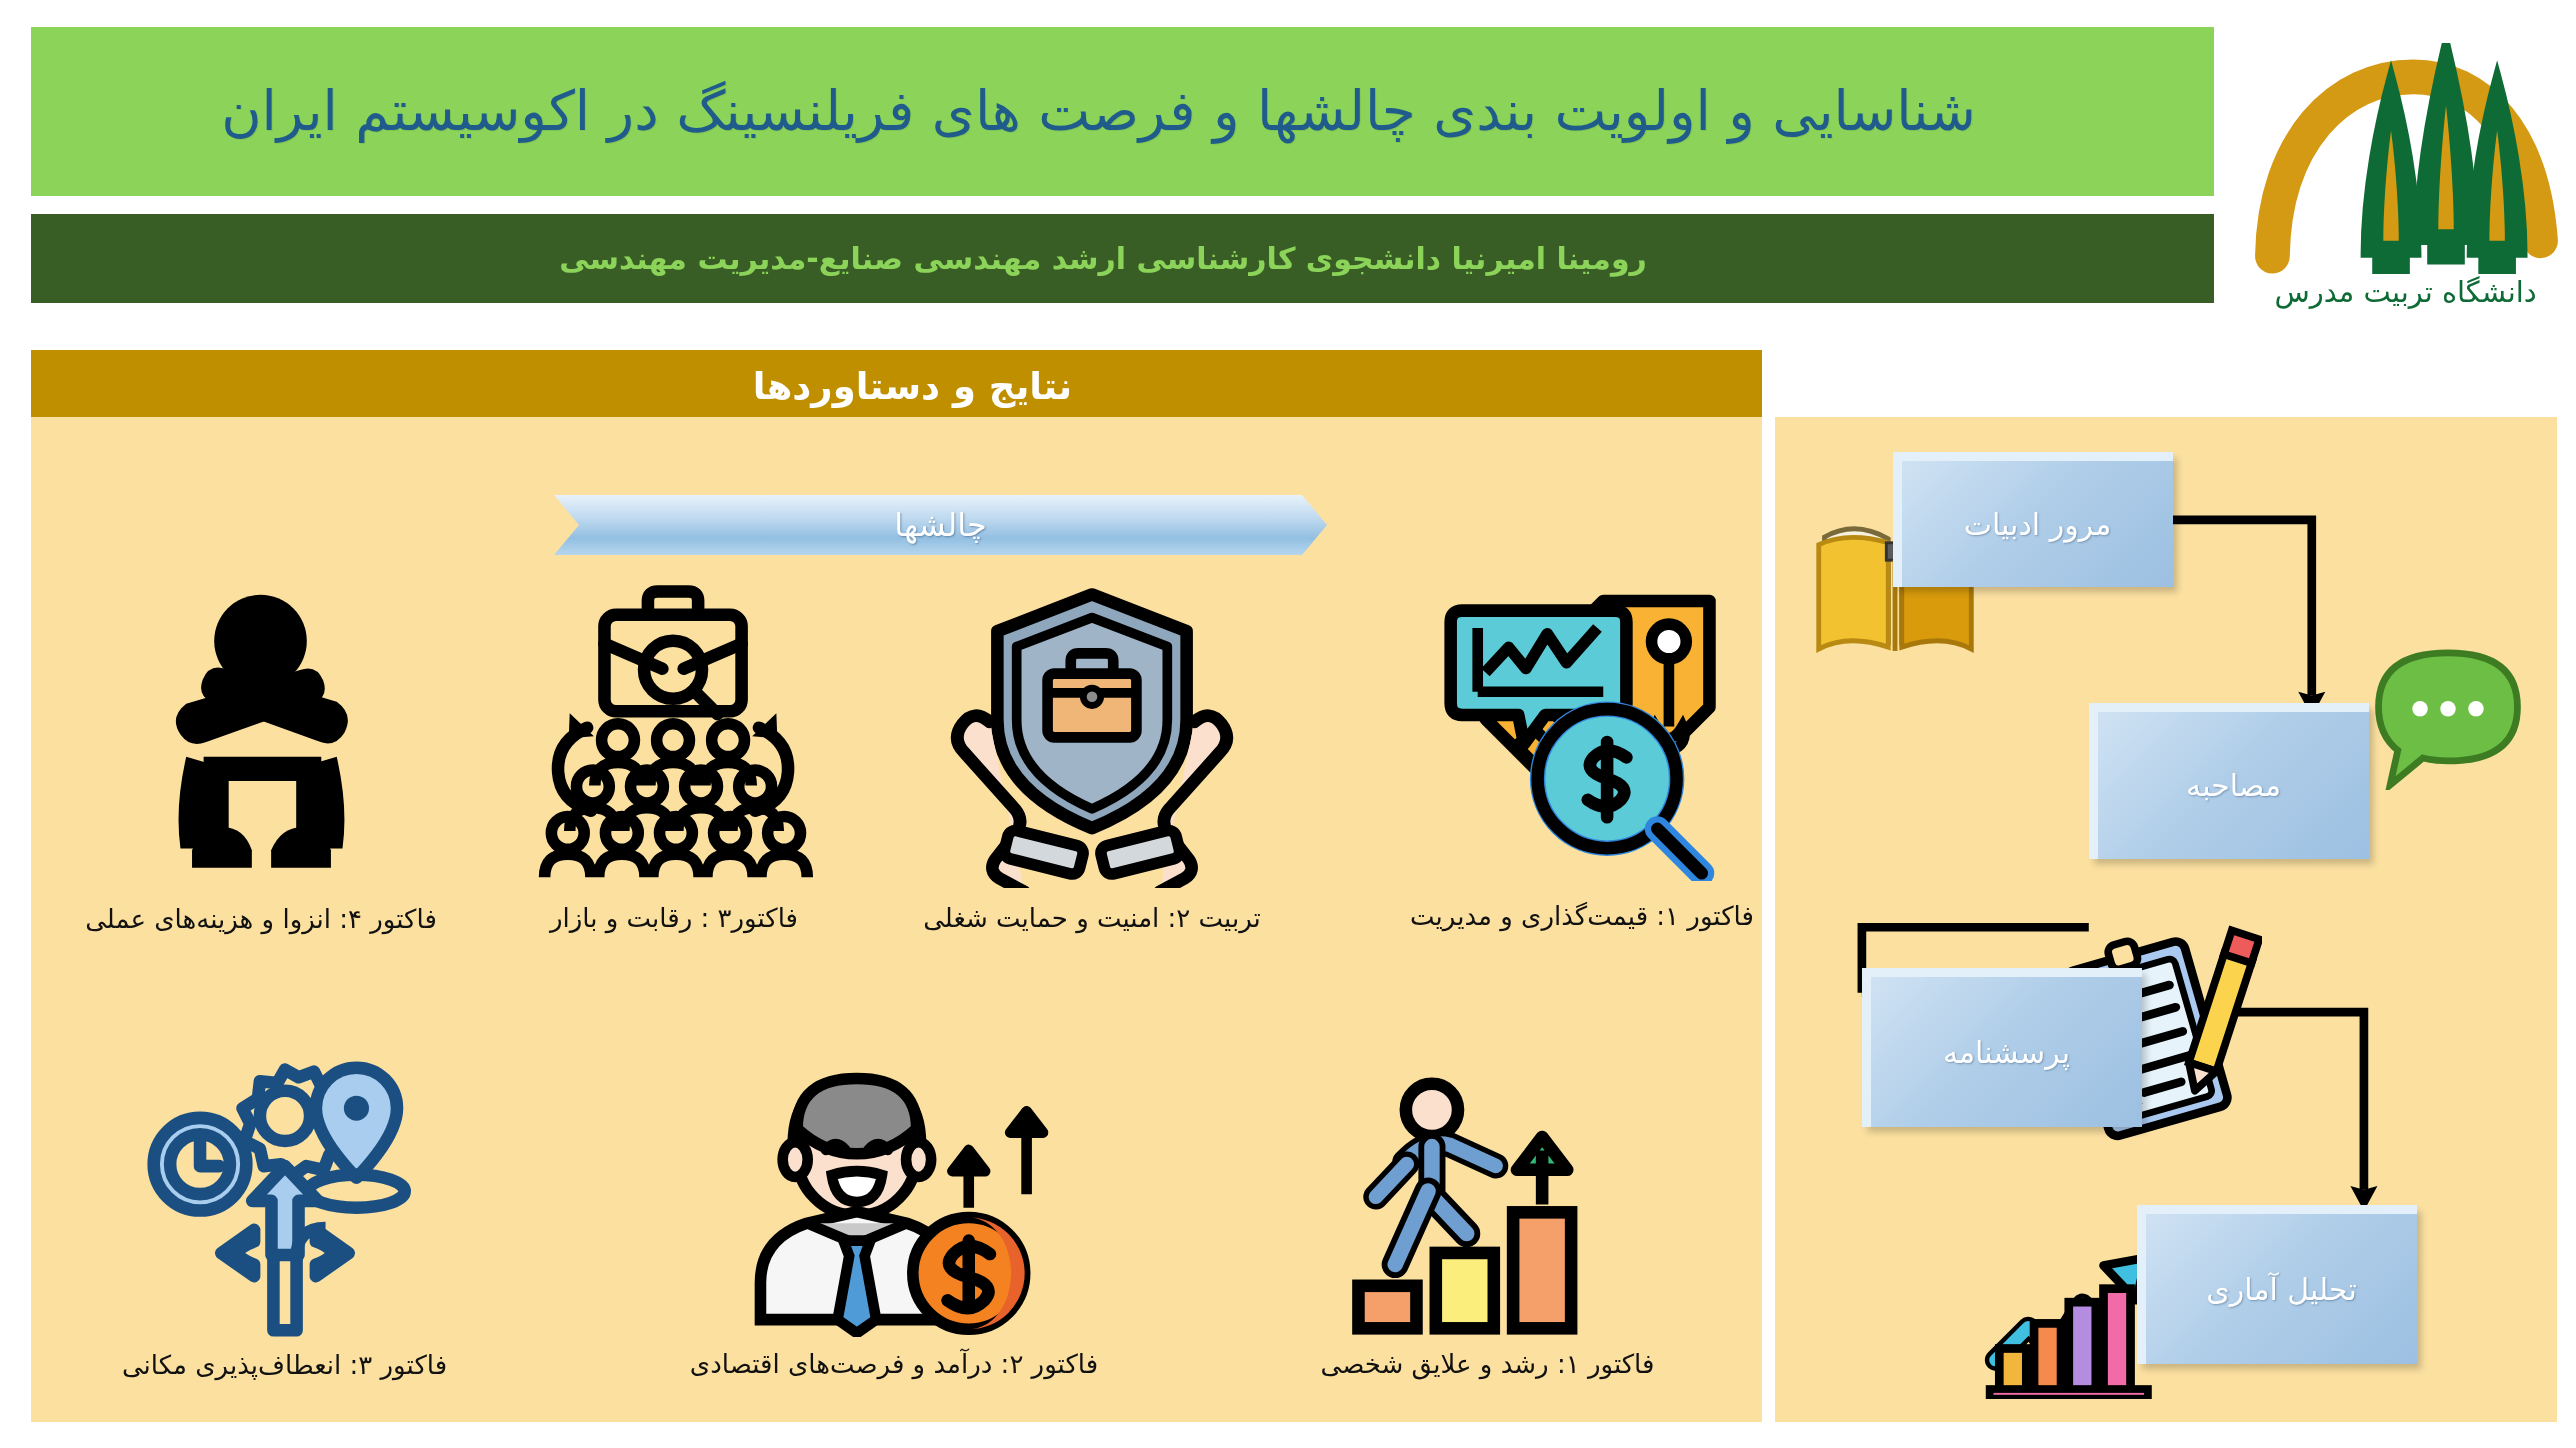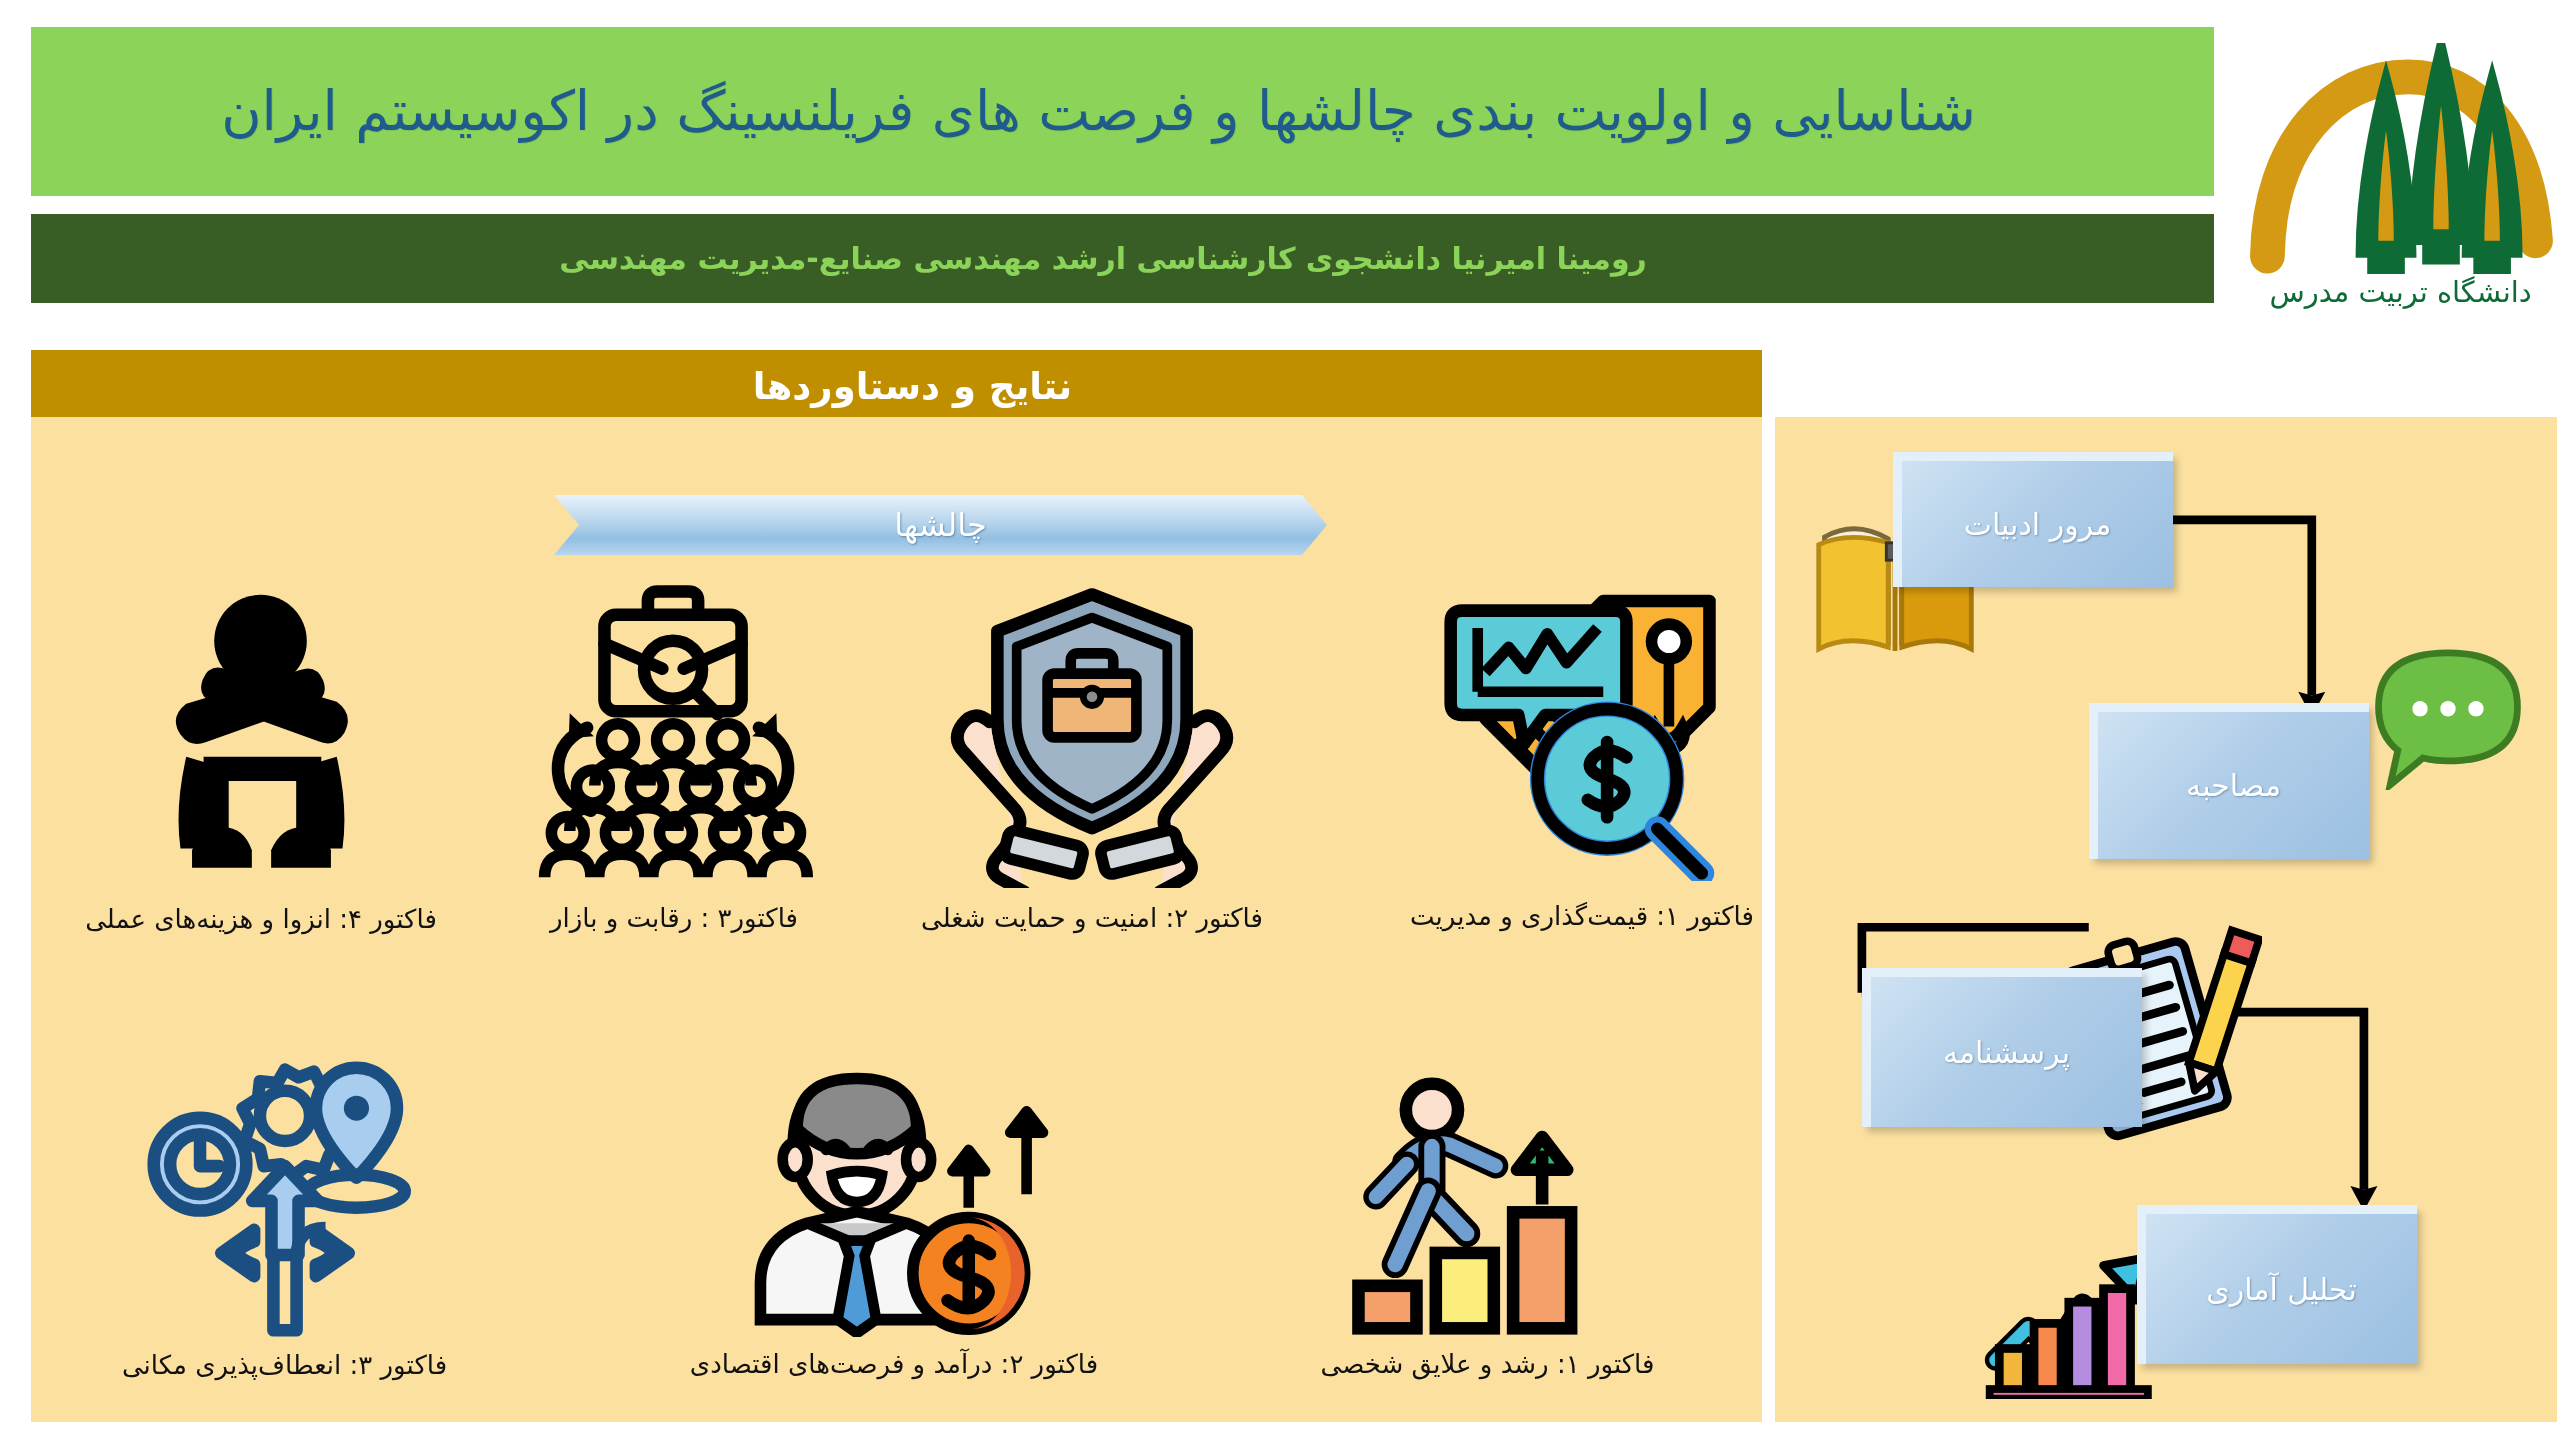--- a/index.html
+++ b/index.html
@@ -35,21 +35,21 @@
   }
   .author-text {
     color: #8CD35A; font-size: 30px; text-align: center;
     width: 1932px; padding-right: 39px; font-weight: bold;
   }
 
   
   .logo-wrap {
     position: absolute; left: 2241px; top: 11.6px;
     width: 319px; height: 309px;
-    display: flex; align-items: center; justify-content: center;
+    display: flex; align-items: center; justify-content: flex-end;
   }
 
   
   .sec-bar {
     position: absolute; height: 73px; background: #BF8F00;
     display: flex; align-items: center; justify-content: center;
     direction: rtl;
     padding-left: 32px;
   }
   .sec-bar span {
@@ -215,21 +215,21 @@
         <rect x="104" y="98" width="92" height="66" rx="7" fill="#EFB677" stroke="#000" stroke-width="11"></rect>
         <path d="M128 98 v-13 q0 -8 8 -8 h28 q8 0 8 8 v13" fill="none" stroke="#000" stroke-width="11"></path>
         <path d="M104 118 h92" stroke="#000" stroke-width="10" fill="none"></path>
         <circle cx="150" cy="122" r="9" fill="#8C8C8C" stroke="#000" stroke-width="7"></circle>
         <path d="M44 148 q-16 -14 -28 2 q-12 16 2 30 l52 58 q10 12 2 24 l-22 28 q-8 12 4 20 l26 14" fill="#FBE0CE" stroke="#000" stroke-width="13" stroke-linejoin="round" stroke-linecap="round"></path>
         <path d="M256 148 q16 -14 28 2 q12 16 -2 30 l-52 58 q-10 12 -2 24 l22 28 q8 12 -4 20 l-26 14" fill="#FBE0CE" stroke="#000" stroke-width="13" stroke-linejoin="round" stroke-linecap="round"></path>
         <rect x="60" y="268" width="80" height="30" rx="8" transform="rotate(14 100 283)" fill="#D3D8DC" stroke="#000" stroke-width="12"></rect>
         <rect x="160" y="268" width="80" height="30" rx="8" transform="rotate(-14 200 283)" fill="#D3D8DC" stroke="#000" stroke-width="12"></rect>
       </svg>
     </div>
-    <div class="lbl">فاکتور ۲: امنیت و حمایت شغلی</div>
+    <div class="lbl">تربیت ۲: امنیت و حمایت شغلی</div>
   </div>
 
   <div class="cell" style="left:1379px; top:558px; width:406px;">
     <div class="icon" style="height:336px;">
       <svg width="290" height="309" viewBox="0 0 300 320">
         <path d="M172 30 L282 30 L282 140 L160 262 L50 152 Z" fill="#F9B233" stroke="#000" stroke-width="13" stroke-linejoin="round"></path>
         <circle cx="240" cy="72" r="18" fill="#FFF" stroke="#000" stroke-width="12"></circle>
         <path d="M240 90 v70" stroke="#000" stroke-width="11" fill="none"></path>
         <path d="M226 160 q14 24 28 0 q8 18 -14 26 q-22 -8 -14 -26 Z" fill="#FFF" stroke="#000" stroke-width="11"></path>
         <g stroke="#000" stroke-width="12" fill="none">

